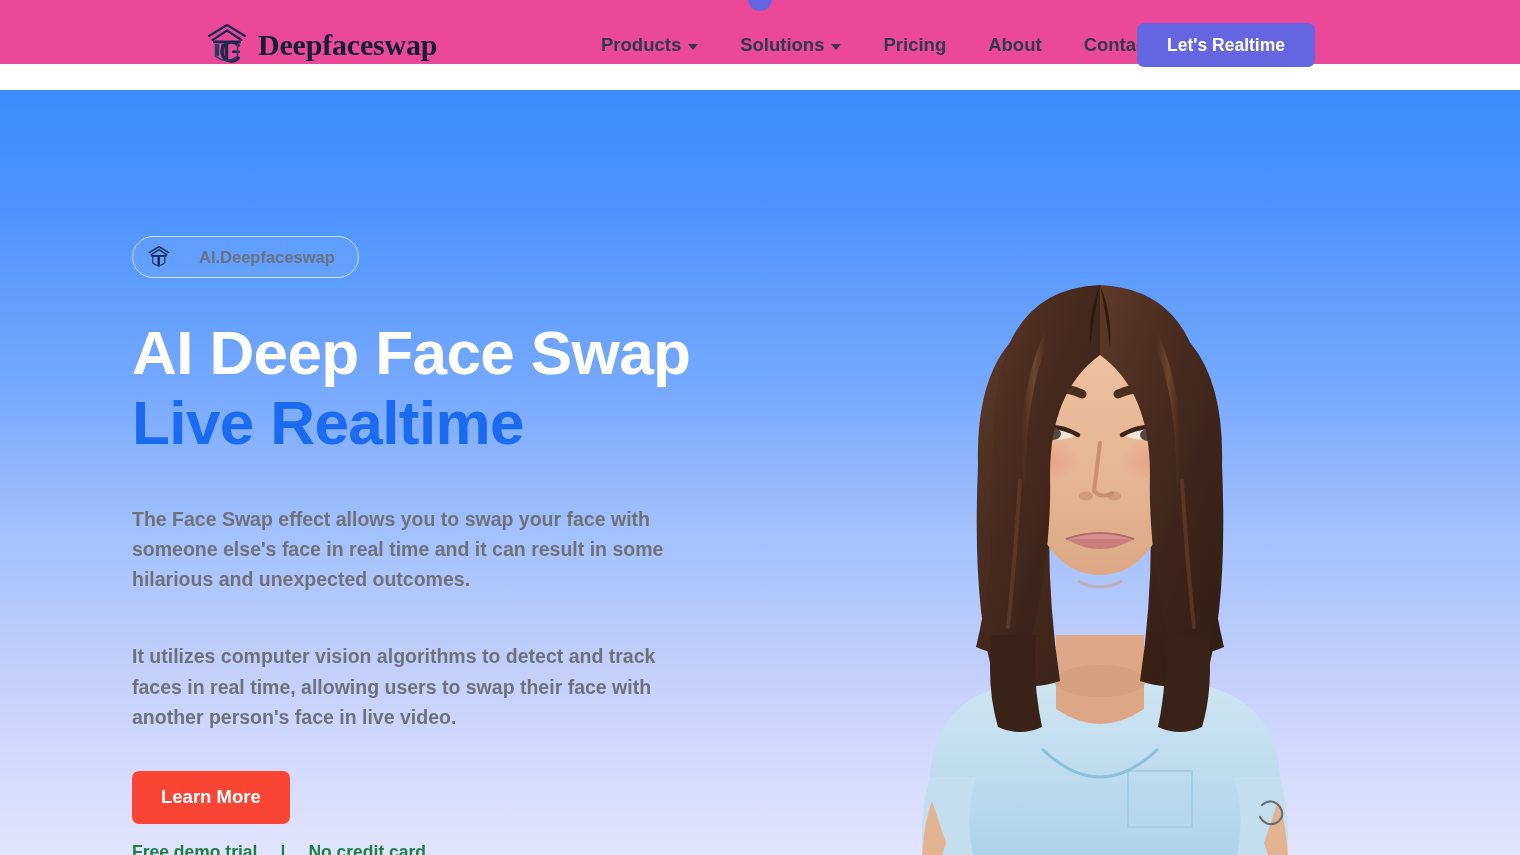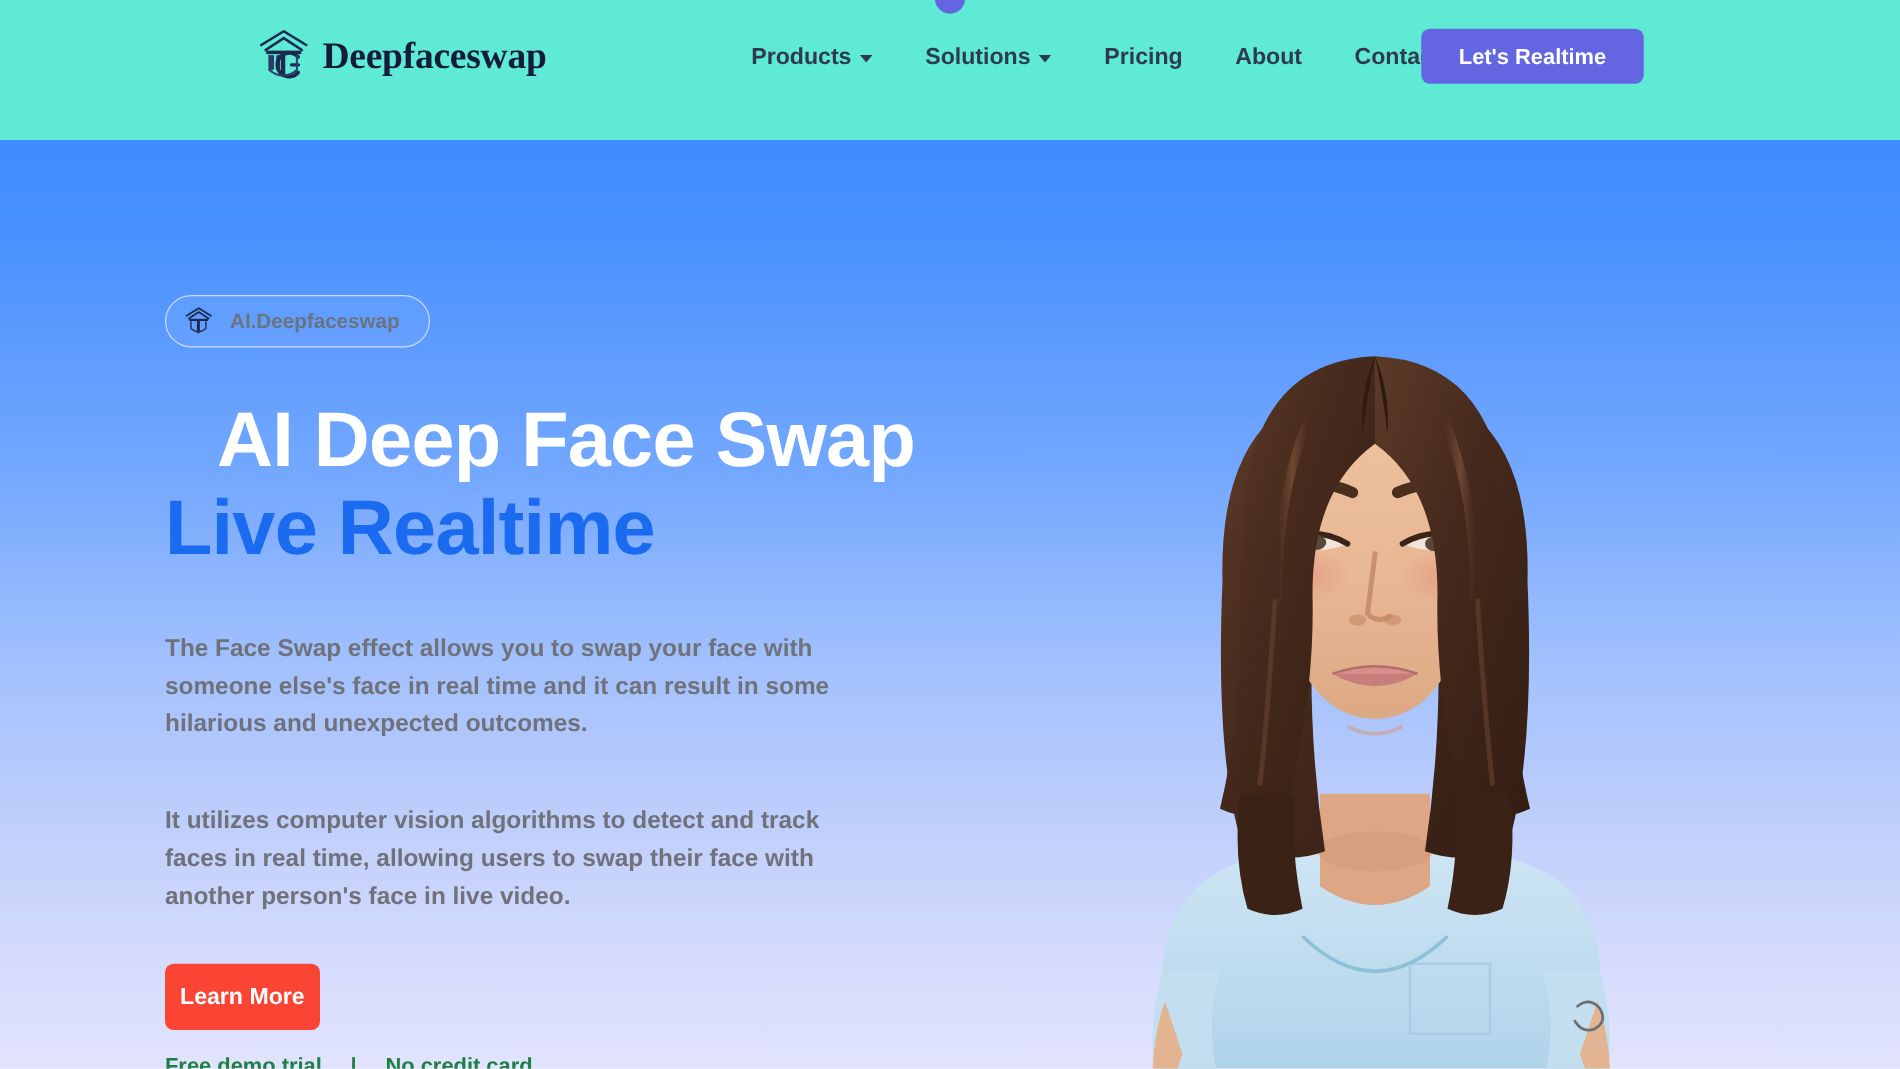--- a/index.html
+++ b/index.html
@@ -6,22 +6,22 @@
   html, body {
     width:1520px; height:855px;
     overflow:hidden;
     font-family:"Liberation Sans", sans-serif;
     background:#ffffff;
   }
 
   
   .header{
     position:absolute; top:0; left:0;
-    width:1520px; height:112px;
-    background:#5eead4;
+    width:1520px; height:64px;
+    background:#ec4899;
     z-index:20;
   }
   .top-dot{
     position:absolute;
     left:748px; top:-13px;
     width:24px; height:24px;
     border-radius:50%;
     background:#6366e0;
     z-index:25;
   }
@@ -86,56 +86,56 @@
       #e2e4fd 100%);
     overflow:hidden;
   }
 
   .hero-left{
     position:absolute; left:132px; top:146px;
     width:600px;
   }
 
   .badge{
-    display:inline-flex; align-items:center; gap:13px;
+    display:inline-flex; align-items:center; gap:28px;
     height:42px; padding:0 23px 0 14px;
     border:1.5px solid #cfd9ff;
     border-radius:24px;
     background:rgba(255,255,255,0.06);
     cursor:pointer;
   }
   .badge-mark{ width:24px; height:25px; display:block; }
   .badge-text{
     font-size:16.5px; font-weight:bold;
     color:#6b7280;
     white-space:nowrap;
   }
 
   .headline{
     margin-top:42px;
     font-size:62px; font-weight:bold;
     line-height:1.07;
     letter-spacing:-0.6px;
   }
-  .headline .l1{ color:#ffffff; display:block;text-align:right; }
+  .headline .l1{ color:#ffffff; display:block; }
   .headline .l2{ color:#1a6bf0; display:block; margin-top:4px; }
 
   .para{
     margin-top:47px;
     font-size:19.5px;
     line-height:1.55;
     color:#6f727a;
     font-weight:bold;
     max-width:575px;
   }
   .para + .para{ }
 
   .learn-btn{
     margin-top:39px;
-    height:53px; padding:0 12px;
+    height:53px; padding:0 29px;
     background:#fa4434;
     color:#ffffff;
     border:none; border-radius:7px;
     font-family:"Liberation Sans", sans-serif;
     font-size:18.5px; font-weight:bold;
     cursor:pointer;
     display:inline-flex; align-items:center;
   }
 
   .trial{

